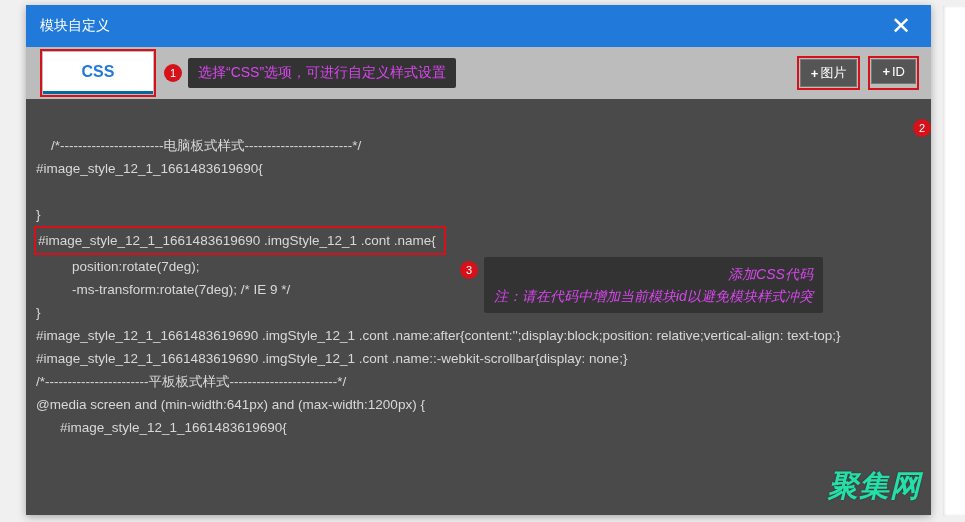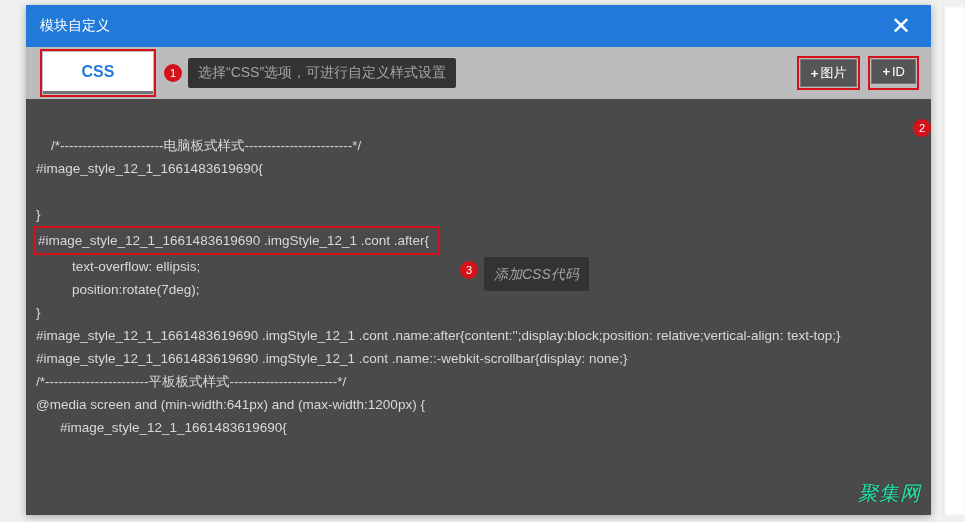--- a/index.html
+++ b/index.html
@@ -36,21 +36,21 @@
     height: 52px;
     background: #bcbcbc;
     display: flex; align-items: center;
     padding: 0 12px;
     position: relative;
   }
   .tab {
     width: 110px; height: 42px;
     background: #fff;
     display: flex; align-items: center; justify-content: center;
-    border-bottom: 3px solid #737373;
+    border-bottom: 3px solid #0369a1;
     color: #217ad9;
     font-size: 16px; font-weight: 600;
   }
   .tab-wrap {
     border: 2px solid #d6111a;
     padding: 1px;
     margin-left: 2px;
   }
   .badge {
     display: inline-flex;
@@ -58,21 +58,21 @@
     background: #d6111a;
     color: #fff;
     border-radius: 50%;
     align-items: center; justify-content: center;
     font-size: 11px;
     flex-shrink: 0;
   }
   .anno1 { margin-left: 8px; }
   .bubble {
     background: #333;
-    color: #a3a3a3;
+    color: #d946ef;
     padding: 6px 10px;
     font-size: 14px;
     border-radius: 2px;
     margin-left: 6px;
     text-align: right;
   }
   .toolbar .right { margin-left: auto; display: flex; gap: 8px; }
   .tbtn-wrap { border: 2px solid #d6111a; padding: 1px; }
   .tbtn {
     background: #555;
@@ -108,22 +108,22 @@
   .callout3 {
     position: absolute;
     left: 434px; top: 252px;
     display: flex; align-items: flex-start;
   }
   .callout3 .bubble { line-height: 22px; font-style: italic; }
   .watermark {
     position: absolute;
     right: 10px; bottom: 8px;
     color: #24e0a8;
-    font-size: 20px;
-    font-weight: 400;
+    font-size: 30px;
+    font-weight: 700;
     font-style: italic;
     letter-spacing: 1px;
     text-shadow: 0 0 2px rgba(0,0,0,.4);
   }
   .scroll-hint {
     position: absolute;
     right: 0; top: 6px;
     width: 22px; height: 510px;
     background: #fff;
     box-shadow: inset 1px 0 3px rgba(0,0,0,.15);
@@ -164,34 +164,35 @@
         </button>
       </div>
     </div>
   </div>
 
   <div class="editor">
     <span>/*-----------------------电脑板式样式------------------------*/</span>
 <span>#image_style_12_1_1661483619690{</span>
 <span></span>
 <span>}</span>
-<span class="hl"><span>#image_style_12_1_1661483619690 .imgStyle_12_1 .cont .after{</span></span>
-<span class="ind1">text-overflow: ellipsis;</span><span class="ind1">position:rotate(7deg);</span><span>}</span>
+<span class="hl"><span>#image_style_12_1_1661483619690 .imgStyle_12_1 .cont .name{</span></span>
+<span class="ind1">position:rotate(7deg);</span><span class="ind1">-ms-transform:rotate(7deg); /* IE 9 */</span><span>}</span>
 <span>#image_style_12_1_1661483619690 .imgStyle_12_1 .cont .name:after{content:'';display:block;position: relative;vertical-align: text-top;}</span>
 <span>#image_style_12_1_1661483619690 .imgStyle_12_1 .cont .name::-webkit-scrollbar{display: none;}</span>
 <span>/*-----------------------平板板式样式------------------------*/</span>
 <span>@media screen and (min-width:641px) and (max-width:1200px) {</span>
 <span style="padding-left:24px;display:inline-block">#image_style_12_1_1661483619690{</span>
   </div>
 
   <div class="callout2">
     <span class="badge" style="margin-top:4px">2</span>
   </div>
 
   <div class="callout3">
     <span class="badge" style="margin-top:4px">3</span>
     <div class="bubble">
       <span>添加CSS代码</span><br>
+      <span>注：请在代码中增加当前模块id以避免模块样式冲突</span>
     </div>
   </div>
 
   <div class="watermark">聚集网</div>
 </div>
 
 </body></html>

